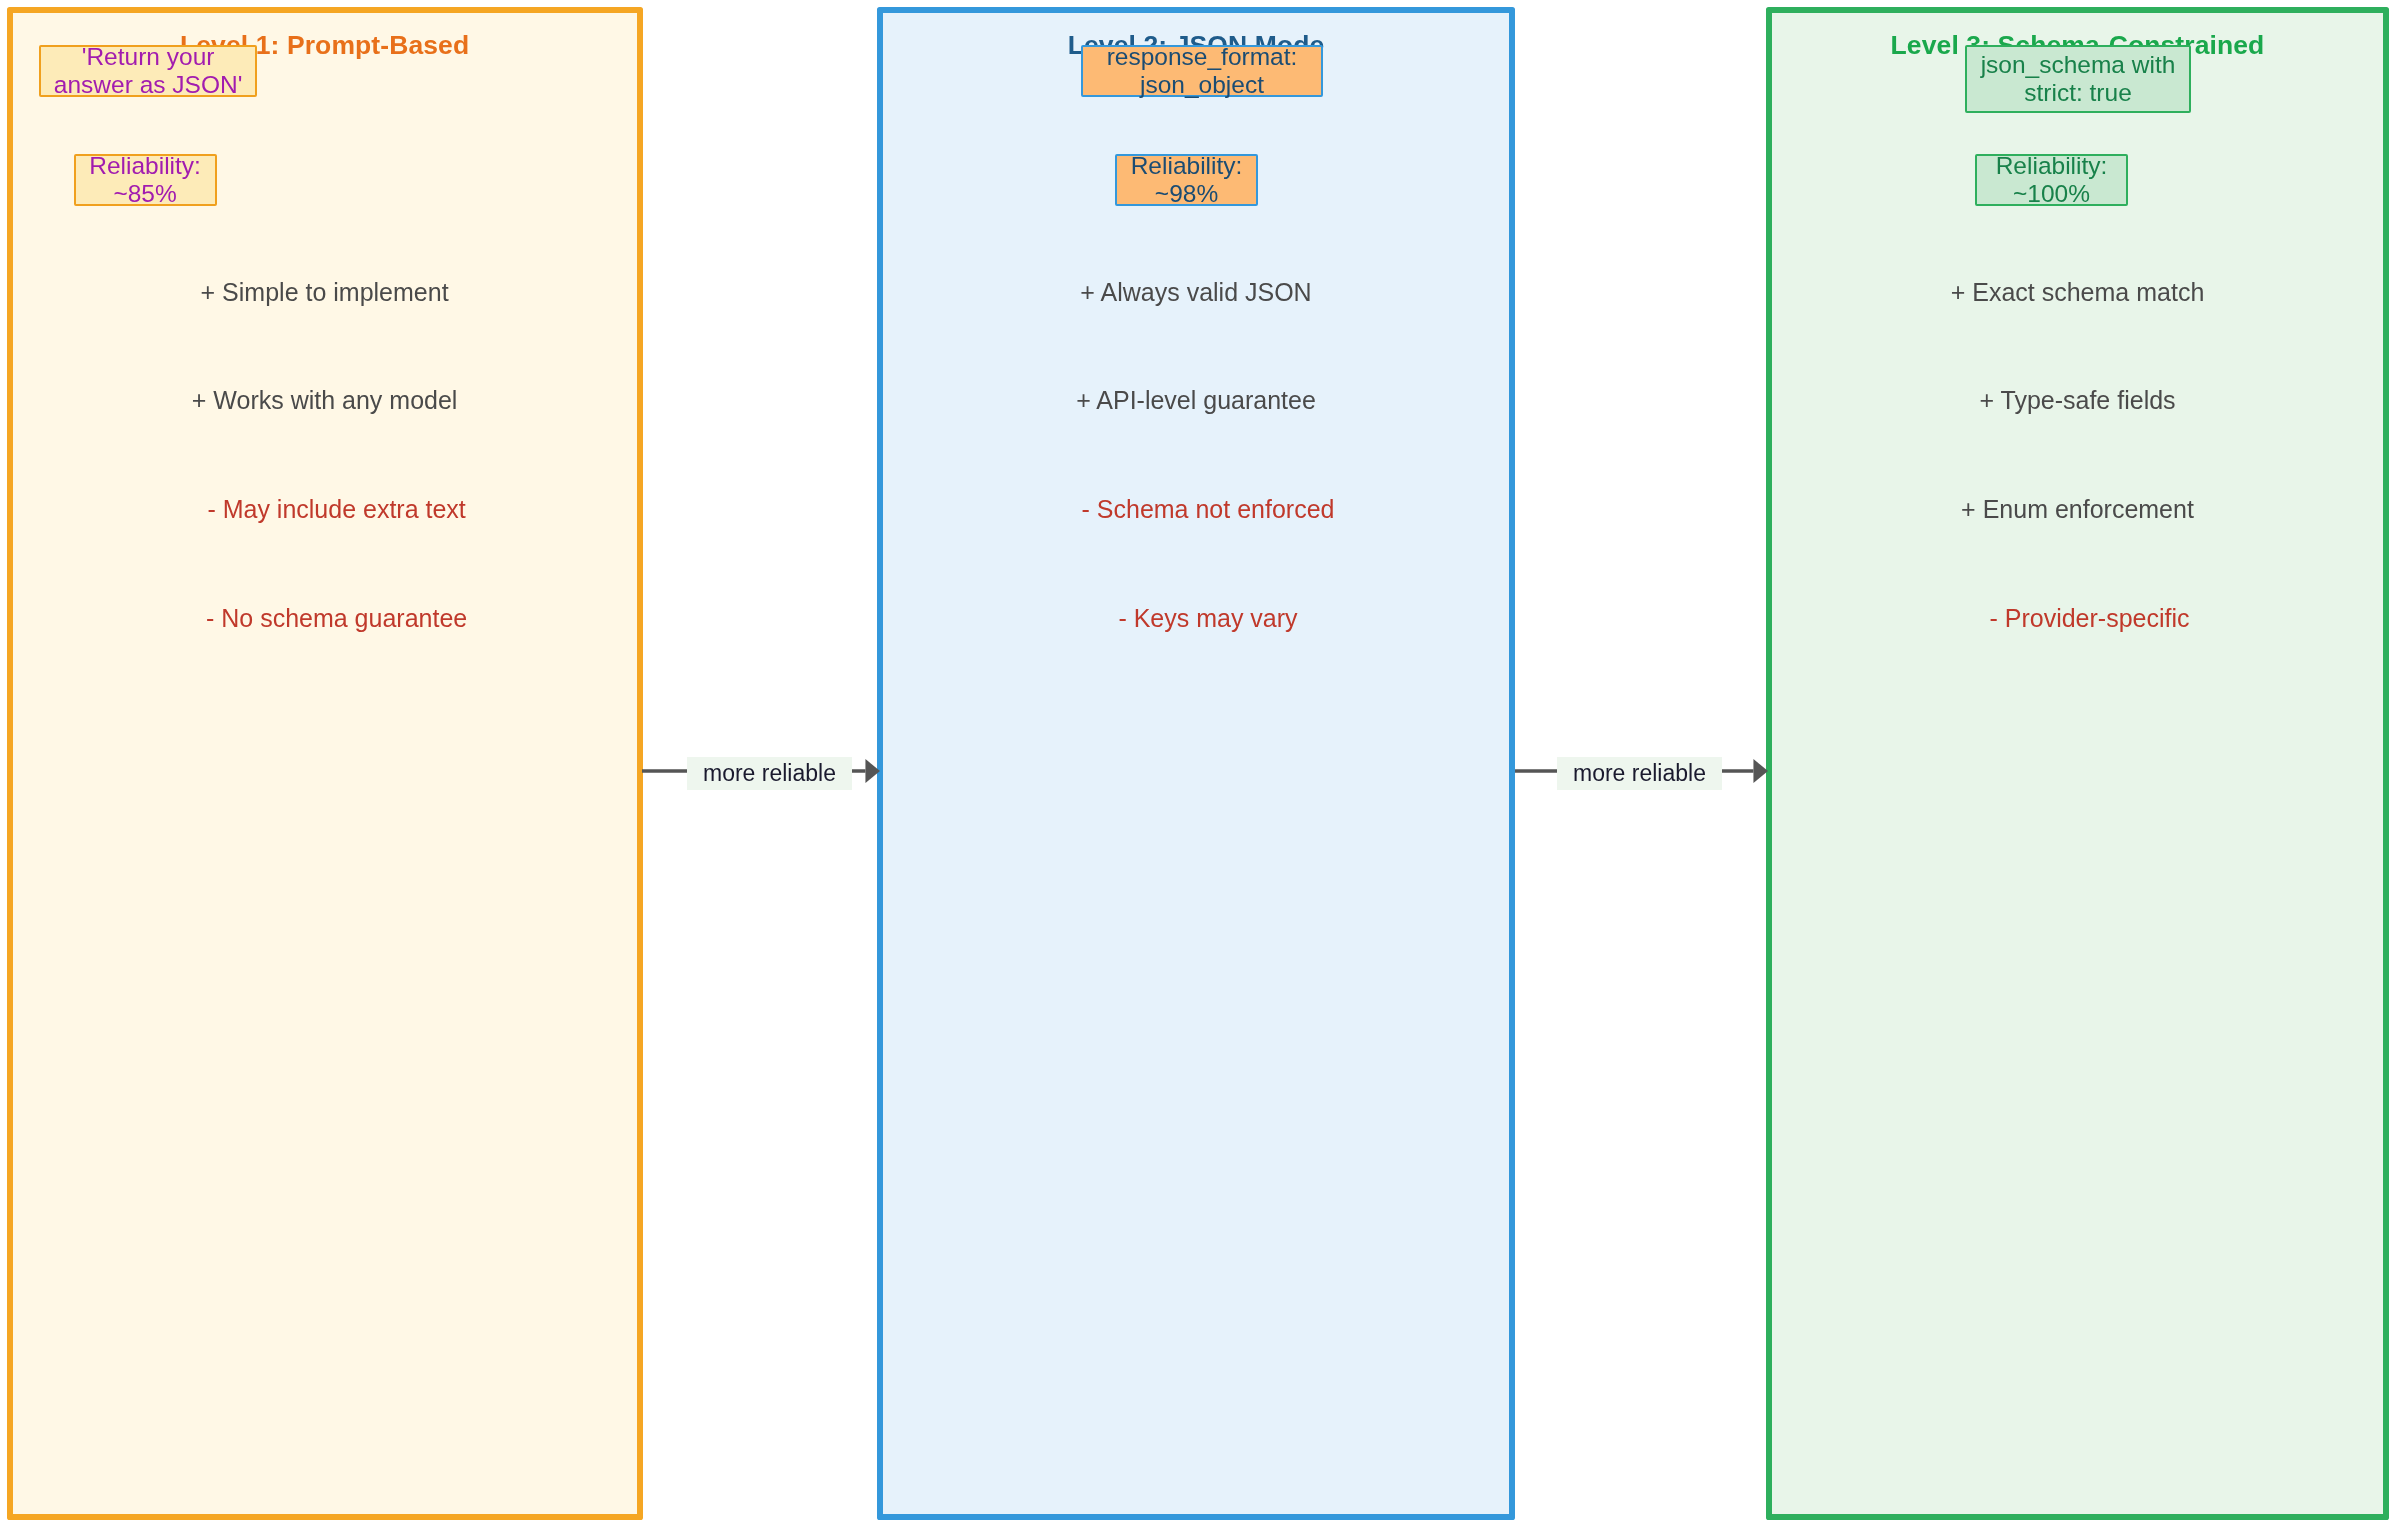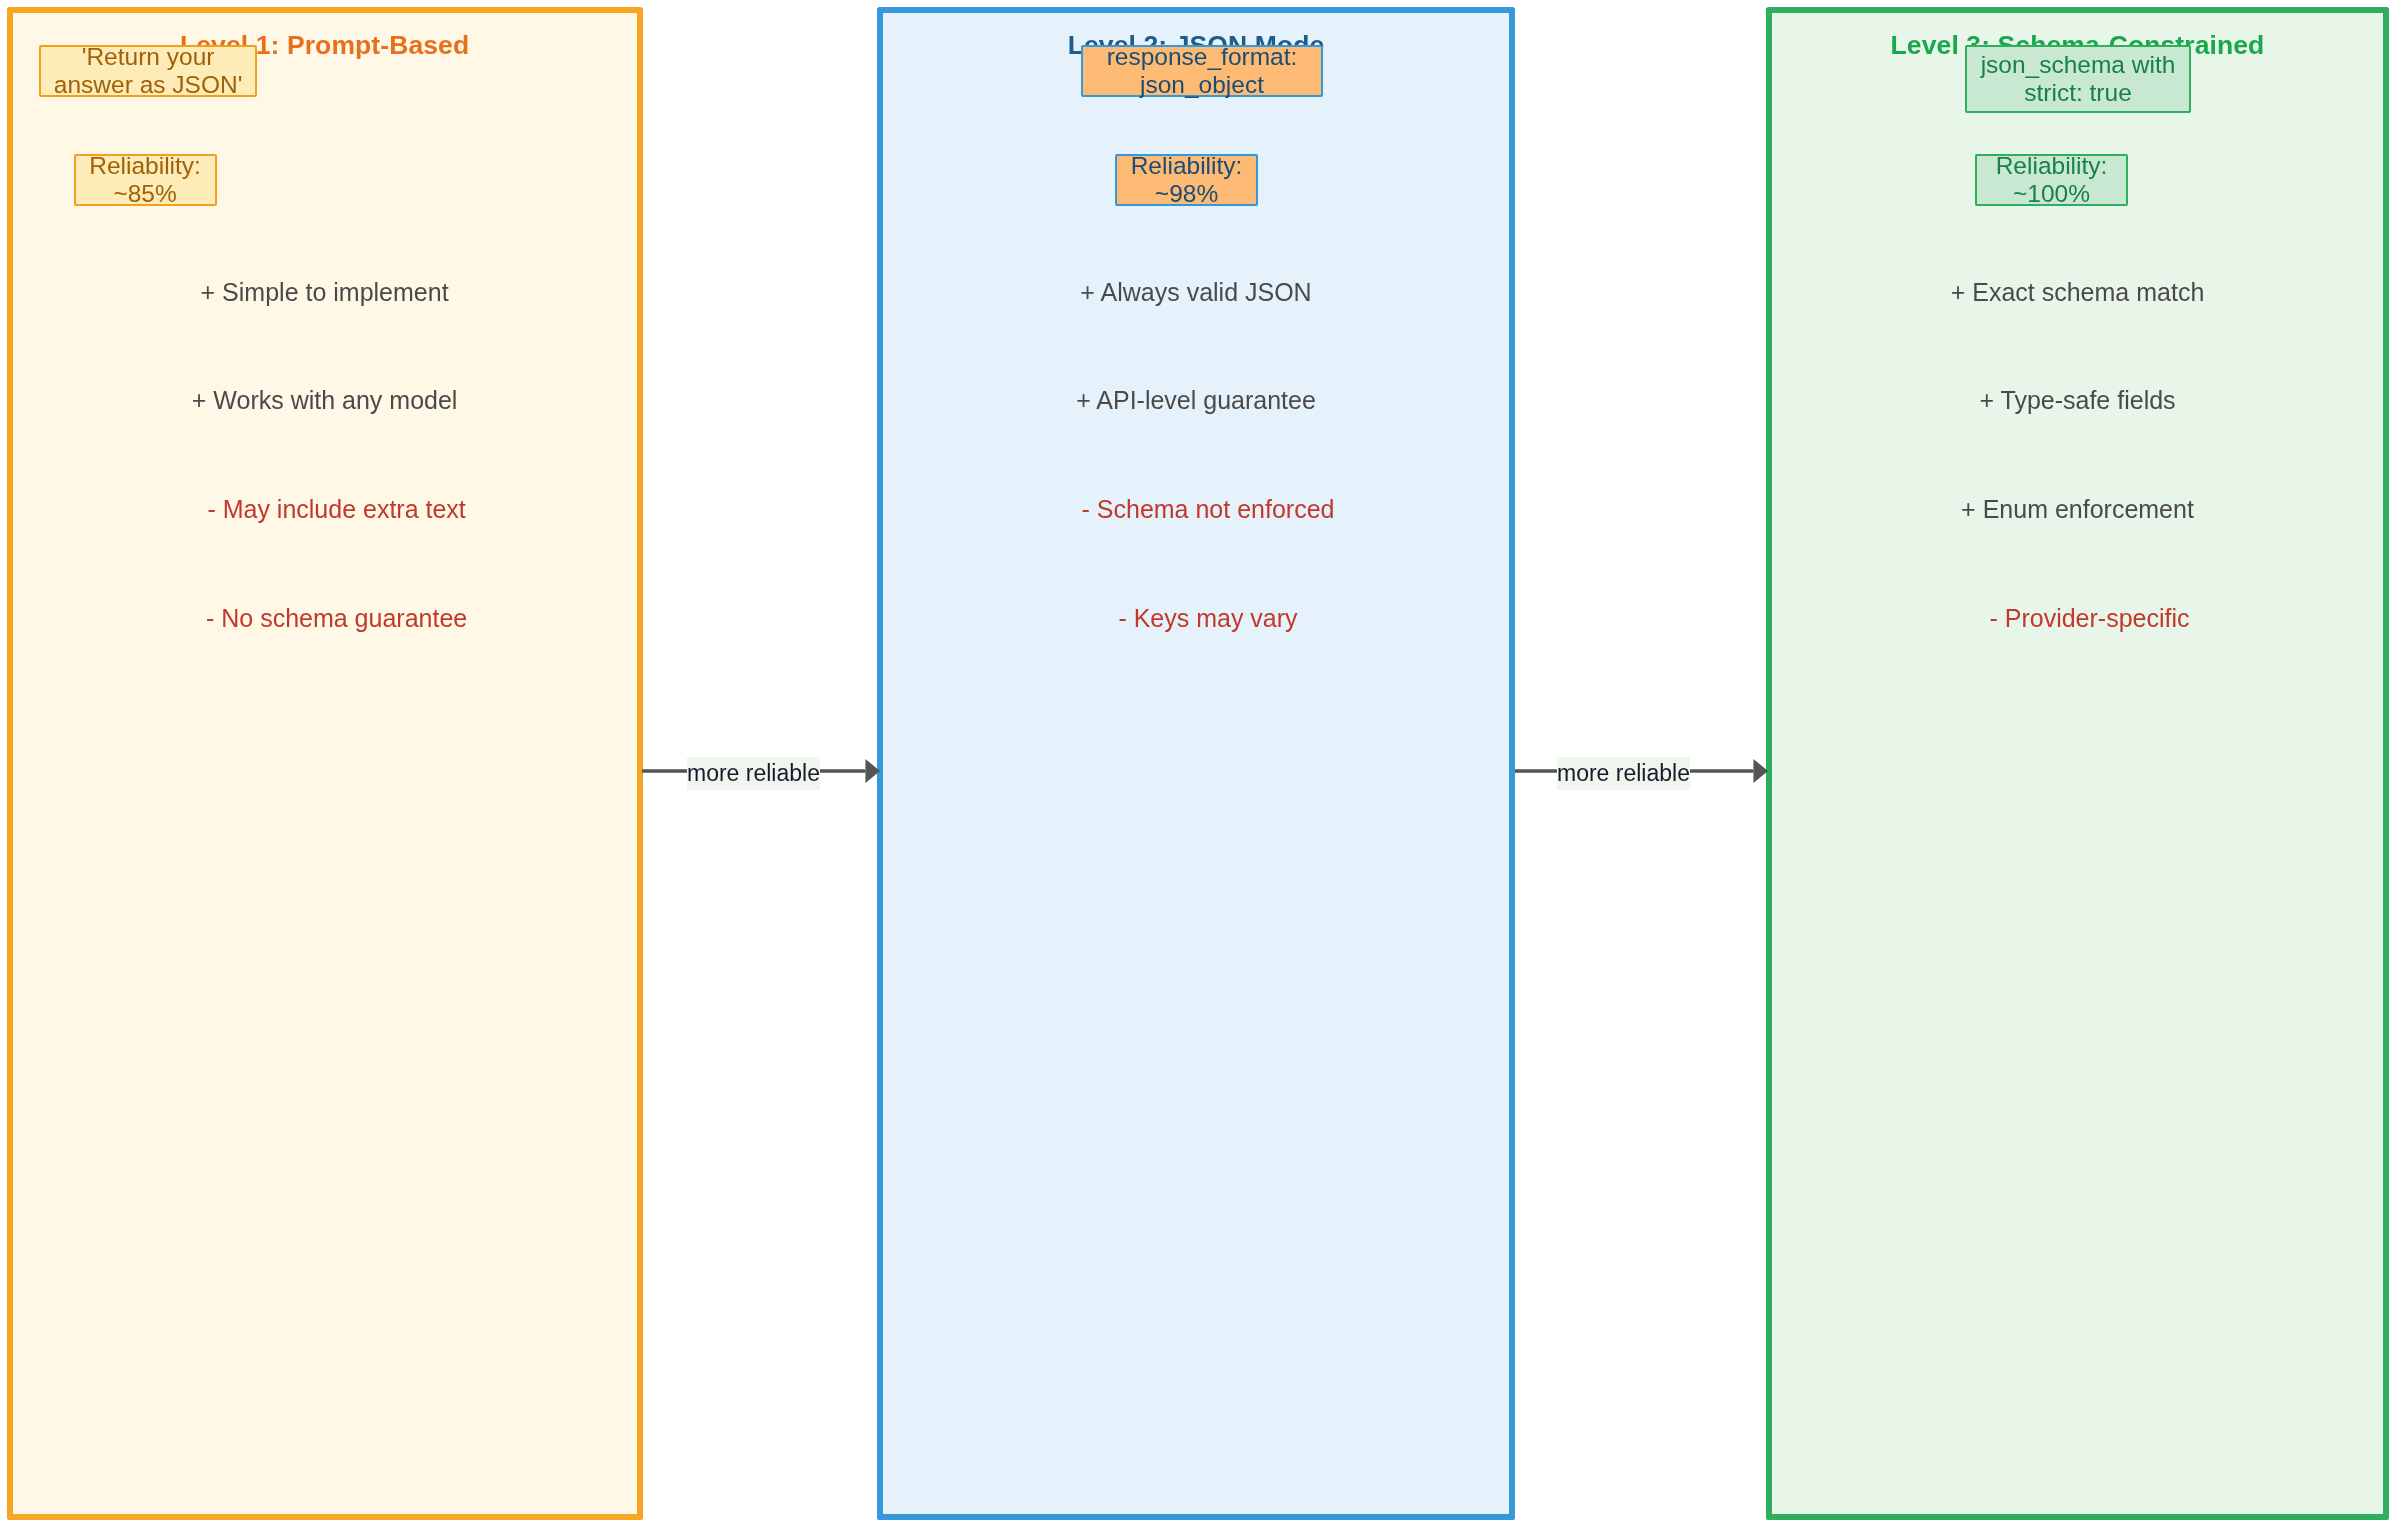--- a/index.html
+++ b/index.html
@@ -75,21 +75,21 @@
     display: flex;
     align-items: center;
     justify-content: center;
     font-size: 24.5px;
     text-align: center;
     padding: 0 9.3px;
   }
   .box-orange {
     background: #fdebb8;
     border-color: #f0a01e;
-    color: #a16207;
+    color: #a21caf;
   }
   .box-blue {
     background: #fdba74;
     border-color: #3498db;
     color: #1b4c73;
   }
   .box-green {
     background: #c9e8d1;
     border-color: #2eaf5d;
     color: #18814a;
@@ -116,21 +116,21 @@
     stroke: #555555;
     stroke-width: 5;
     fill: none;
   }
   .edge-head { fill: #555555; }
   .edge-label {
     position: absolute;
     font-size: 23px;
     color: #1a1a2e;
     background: #eef6ee;
-    padding: 2px 0;
+    padding: 2px 16px;
     white-space: nowrap;
     line-height: 29px;
   }
 </style>
 </head>
 <body>
 
 <div id="canvas">
 
   <div class="panel" id="panel-1">

